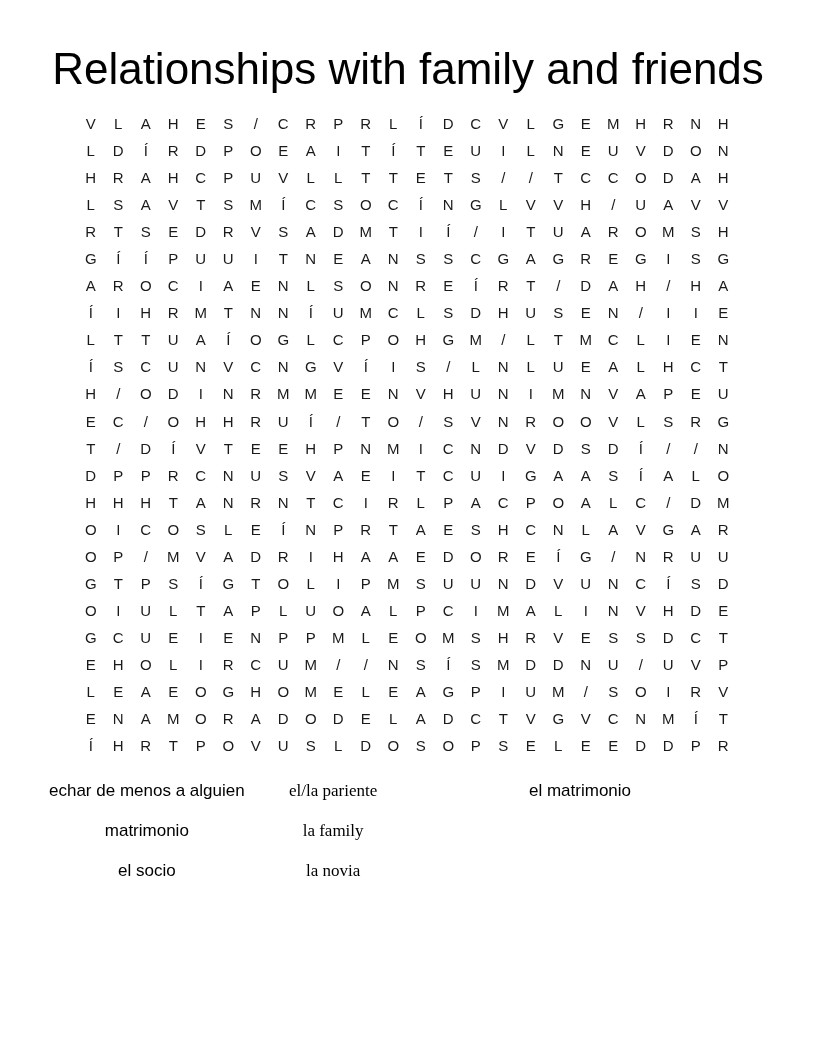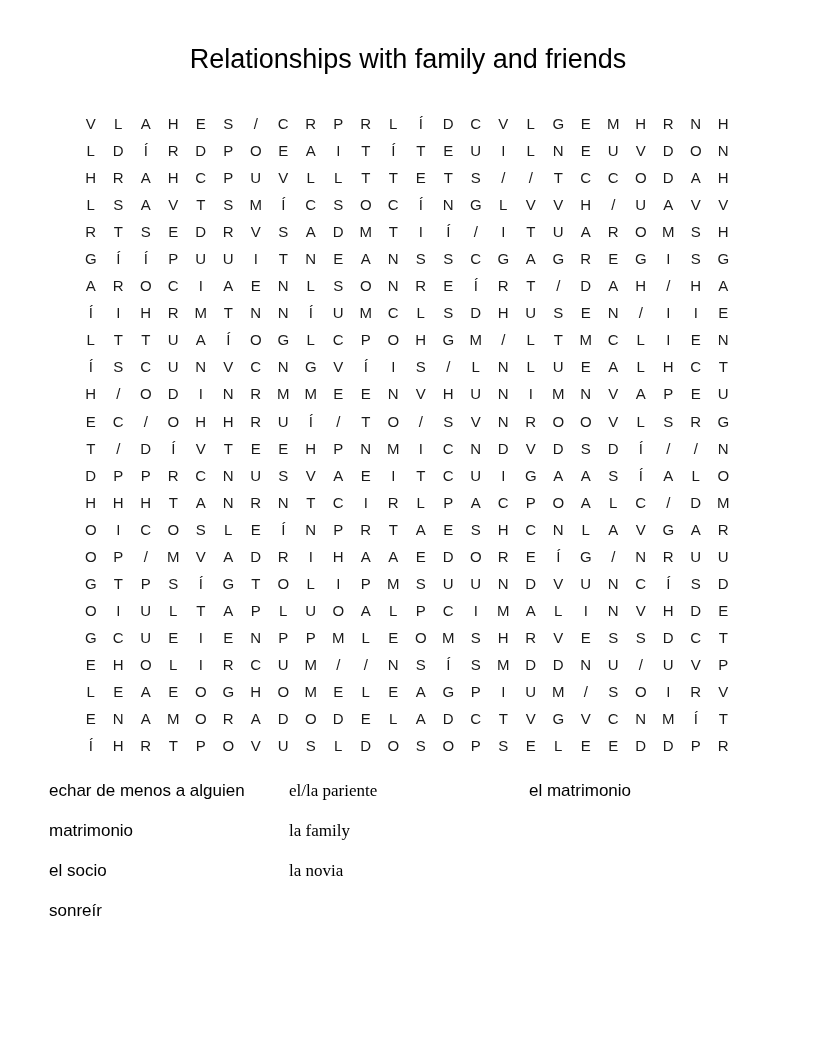--- a/index.html
+++ b/index.html
@@ -8,21 +8,21 @@
     width:816px; height:1056px;
     background:#ffffff;
     font-family:"Liberation Sans", sans-serif;
     overflow:hidden;
   }
   .title {
     position:absolute;
     top:44px; left:0; width:100%;
     margin:0;
     text-align:center;
-    font-size:27px;
+    font-size:44px;
     font-weight:400;
     color:#000000;
   }
   .grid {
     position:absolute;
     left:77px; top:110px;
   }
   .grid-row { display:flex; height:27.05px; }
   .grid-cell {
     width:27.5px;
@@ -35,21 +35,21 @@
   .words {
     position:absolute;
     top:771px; left:0; width:100%;
     font-size:17px;
     color:#000000;
   }
   .word-col { position:absolute; top:0; }
   .word-col-0 { left:49px; }
   .word-col-1 { left:289px;font-family:Liberation Serif, serif; }
   .word-col-2 { left:529px; }
-  .word-item { height:40px; line-height:40px; white-space:nowrap; }
+  .word-item { height:40px; line-height:40px; white-space:nowrap;text-align:center; }
 </style>
 </head>
 <body>
 
 <div class="page">
   <h1 class="title">Relationships with family and friends</h1>
   <div class="grid" id="grid">
       <div class="grid-row">
         <span class="grid-cell">V</span>
         <span class="grid-cell">L</span>
@@ -673,21 +673,20 @@
         <span class="grid-cell">D</span>
         <span class="grid-cell">P</span>
         <span class="grid-cell">R</span>
       </div>
     </div>
   <div class="words" id="words">
       <div class="word-col word-col-0">
         <div class="word-item">echar de menos a alguien</div>
         <div class="word-item">matrimonio</div>
         <div class="word-item">el socio</div>
-        <div class="word-item">sonreír</div>
       </div>
       <div class="word-col word-col-1">
         <div class="word-item">el/la pariente</div>
         <div class="word-item">la family</div>
         <div class="word-item">la novia</div>
       </div>
       <div class="word-col word-col-2">
         <div class="word-item">el matrimonio</div>
       </div>
     </div>

